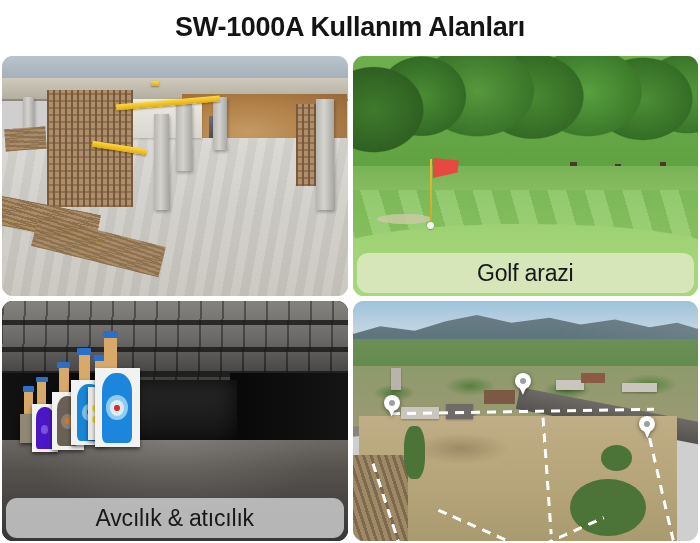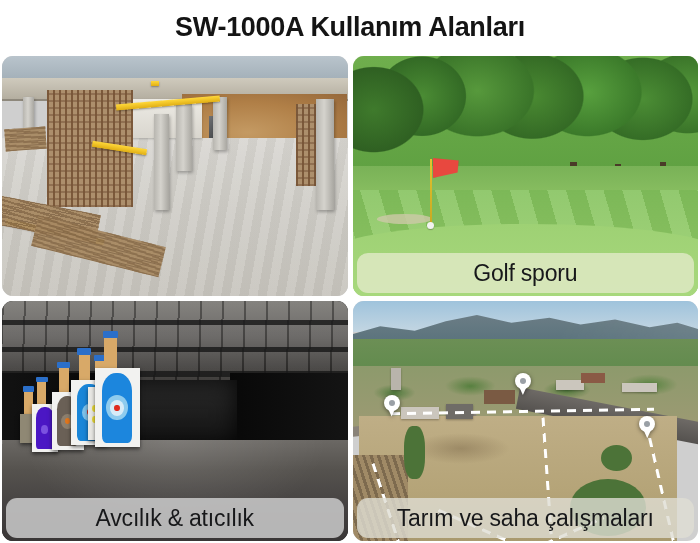--- a/index.html
+++ b/index.html
@@ -319,21 +319,21 @@
         <div class="gf-trunk" style="left:76%;top:45%;width:6px;height:16%;"></div>
         <div class="gf-trunk" style="left:89%;top:44%;width:6px;height:17%;"></div>
         <div class="gf-back"></div>
         <div class="gf-fairway"></div>
         <div class="gf-green"></div>
         <div class="gf-sand"></div>
         <div class="gf-pole"></div>
         <div class="gf-flag"></div>
         <div class="gf-ball"></div>
       </div>
-      <div class="caption cap-green">Golf sporu</div>
+      <div class="caption cap-green">Golf arazi</div>
     </div>
 
     <div class="tile">
       <div class="photo">
         <div class="sr-bg"></div>
         <div class="sr-ceiling"></div>
         <div class="sr-beam" style="left:0;top:8%;width:100%;height:2.2%;"></div>
         <div class="sr-beam" style="left:0;top:19%;width:100%;height:2.4%;"></div>
         <div class="sr-beam" style="left:0;top:29%;width:100%;height:2.6%;"></div>
         <div class="sr-sidewall-l"></div>
@@ -420,17 +420,16 @@
         <div class="pin" style="left:9%;top:39%;">
             <i></i>
           </div>
         <div class="pin" style="left:47%;top:30%;">
             <i></i>
           </div>
         <div class="pin" style="left:83%;top:48%;">
             <i></i>
           </div>
       </div>
-      <div class="caption cap-warm">Tarım ve saha çalışmaları</div>
     </div>
 
   </div>
 </div>
 
 </body></html>

